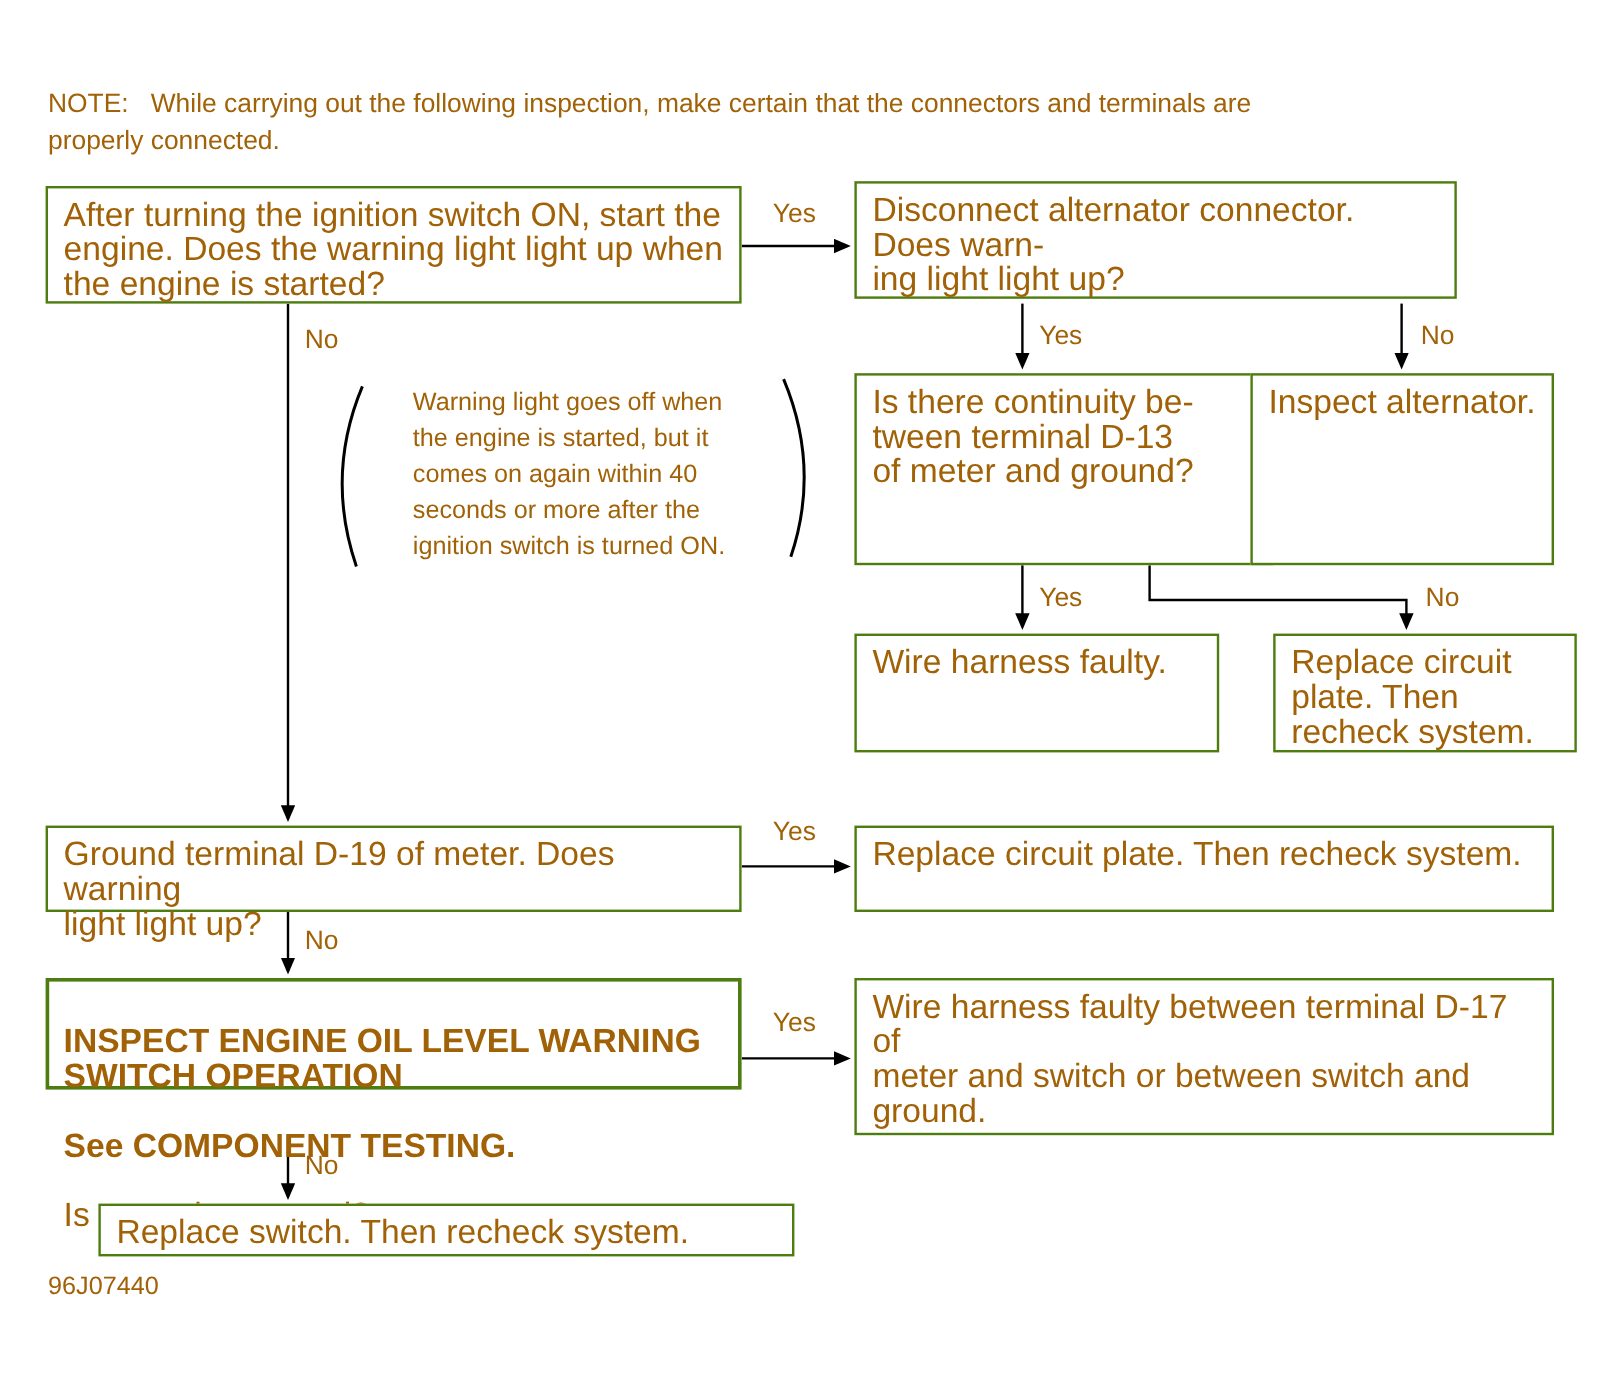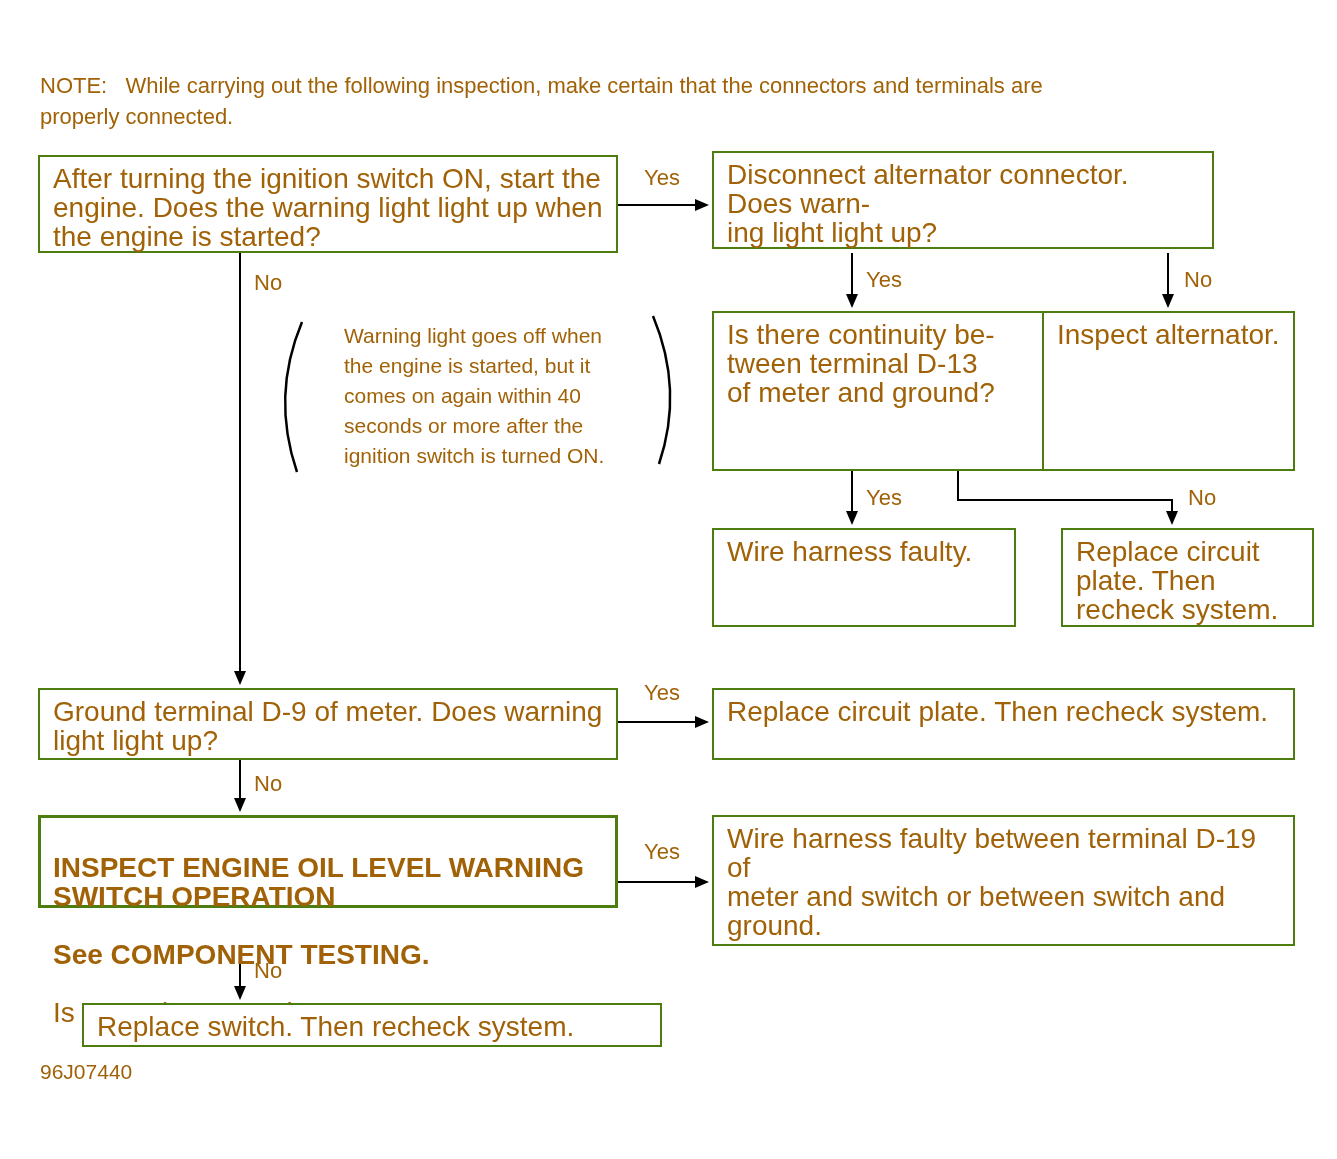--- a/index.html
+++ b/index.html
@@ -95,33 +95,33 @@
 of meter and ground?</div>
 
   <div class="box" style="left:1042px; top:311px; width:253px; height:160px;">Inspect alternator.</div>
 
   <div class="box" style="left:712px; top:528px; width:304px; height:99px;">Wire harness faulty.</div>
 
   <div class="box" style="left:1022px; top:528px; width:253px; height:99px;margin-left:39px;">Replace circuit
 plate. Then
 recheck system.</div>
 
-  <div class="box" style="left:38px; top:688px; width:580px; height:72px;">Ground terminal D-9 of meter. Does warning
+  <div class="box" style="left:38px; top:688px; width:580px; height:72px;">Ground terminal D-19 of meter. Does warning
 light light up?</div>
 
   <div class="box" style="left:712px; top:688px; width:583px; height:72px;">Replace circuit plate. Then recheck system.</div>
 
   <div class="box thick" style="left:38px; top:815px; width:580px; height:93px;">
     <div class="bold">INSPECT ENGINE OIL LEVEL WARNING
 SWITCH OPERATION</div>
     <div class="bold">See COMPONENT TESTING.</div>
     <div>Is operation normal?</div>
   </div>
 
-  <div class="box" style="left:712px; top:815px; width:583px; height:131px;">Wire harness faulty between terminal D-19 of
+  <div class="box" style="left:712px; top:815px; width:583px; height:131px;">Wire harness faulty between terminal D-17 of
 meter and switch or between switch and
 ground.</div>
 
   <div class="box" style="left:38px; top:1003px; width:580px; height:44px;margin-left:44px;">Replace switch. Then recheck system.</div>
 
   <div class="figure-id">96J07440</div>
 
 </div>
 
 </body></html>

